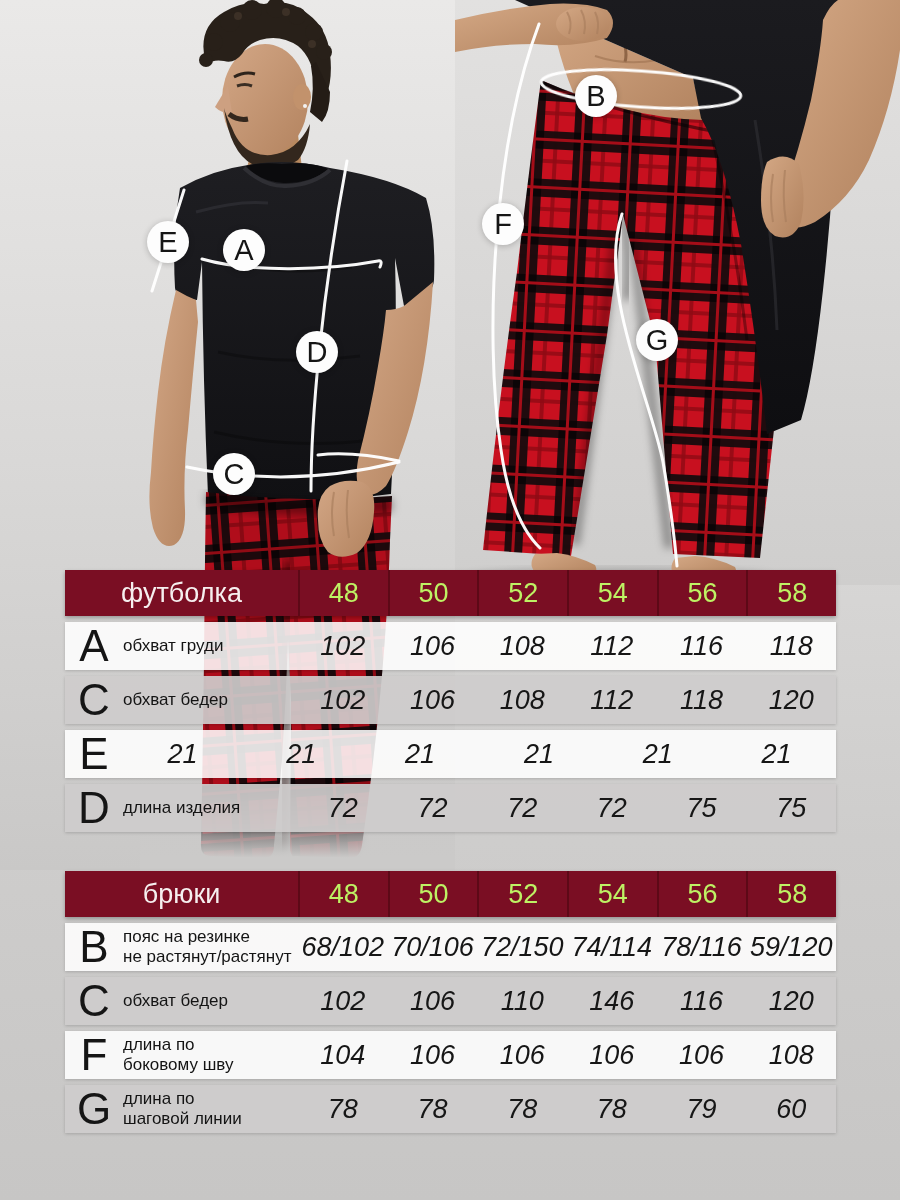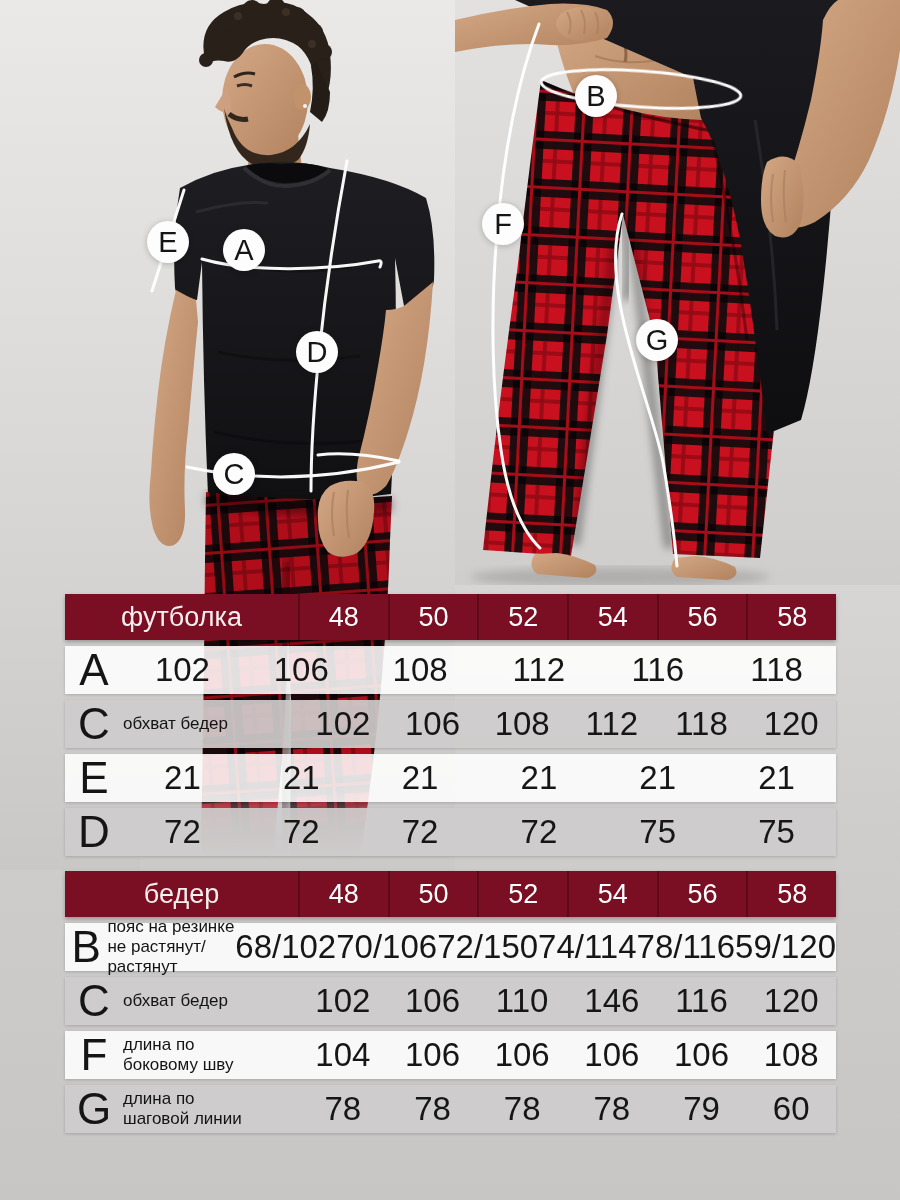--- a/index.html
+++ b/index.html
@@ -11,51 +11,51 @@
   .photo-svg{position:absolute;top:0;display:block;}
   #photoLeft{left:0;}
   #photoRight{left:455px;}
   .marker{
     position:absolute;width:42px;height:42px;border-radius:50%;
     background:#fdfdfd;box-shadow:0 1px 6px rgba(0,0,0,0.22);
     display:flex;align-items:center;justify-content:center;
     font-size:29px;color:#151515;z-index:3;line-height:1;
   }
   .size-table{position:absolute;left:65px;width:771px;z-index:2;}
-  #tableTshirt{top:594px;}
+  #tableTshirt{top:570px;}
   #tablePants{top:871px;}
   .thead{
     height:46px;background:#7a0e23;display:flex;
     box-shadow:0 2px 4px rgba(0,0,0,0.28);
   }
   .th-label{
     width:233px;display:flex;align-items:center;justify-content:center;
     color:#f6efef;font-size:27px;
   }
   .th-size{
     flex:1;border-left:2px solid #5d0917;display:flex;align-items:center;
-    justify-content:center;color:#ffffff;font-size:27px;
+    justify-content:center;color:#bef264;font-size:27px;
   }
   .trow{
     height:48px;margin-top:6px;display:flex;
     box-shadow:0 1px 3px rgba(0,0,0,0.18);
   }
   .trow.light{background:rgba(255,255,255,0.87);}
   .trow.dark{background:rgba(206,204,204,0.92);}
   .td-letter{
     width:58px;display:flex;align-items:center;justify-content:center;
     font-size:44px;font-weight:300;color:#151515;
   }
   .td-label{
     width:175px;display:flex;align-items:center;
     font-size:17px;color:#141414;line-height:1.18;white-space:pre-line;
   }
   .td-val{
     flex:1;display:flex;align-items:center;justify-content:center;
-    font-size:33px;color:#161616;
+    font-size:27px;color:#161616;font-style:italic;
   }
 </style>
 </head>
 <body>
 
 <div class="canvas">
 
   <svg id="photoLeft" class="photo-svg" width="455" height="870" viewBox="0 0 455 870">
     <defs>
       <linearGradient id="bgL" x1="0" y1="0" x2="0" y2="1">
@@ -229,20 +229,21 @@
       <div class="th-label">футболка</div>
       <div class="th-size">48</div>
       <div class="th-size">50</div>
       <div class="th-size">52</div>
       <div class="th-size">54</div>
       <div class="th-size">56</div>
       <div class="th-size">58</div>
     </div>
     <div class="trow light">
       <div class="td-letter">A</div>
+      <div class="td-label">обхват груди</div>
       <div class="td-val">102</div>
       <div class="td-val">106</div>
       <div class="td-val">108</div>
       <div class="td-val">112</div>
       <div class="td-val">116</div>
       <div class="td-val">118</div>
     </div>
     <div class="trow dark">
       <div class="td-letter">C</div>
       <div class="td-label">обхват бедер</div>
@@ -257,32 +258,33 @@
       <div class="td-letter">E</div>
       <div class="td-val">21</div>
       <div class="td-val">21</div>
       <div class="td-val">21</div>
       <div class="td-val">21</div>
       <div class="td-val">21</div>
       <div class="td-val">21</div>
     </div>
     <div class="trow dark">
       <div class="td-letter">D</div>
+      <div class="td-label">длина изделия</div>
       <div class="td-val">72</div>
       <div class="td-val">72</div>
       <div class="td-val">72</div>
       <div class="td-val">72</div>
       <div class="td-val">75</div>
       <div class="td-val">75</div>
     </div>
   </section>
 
   <section id="tablePants" class="size-table">
     <div class="thead">
-      <div class="th-label">бедер</div>
+      <div class="th-label">брюки</div>
       <div class="th-size">48</div>
       <div class="th-size">50</div>
       <div class="th-size">52</div>
       <div class="th-size">54</div>
       <div class="th-size">56</div>
       <div class="th-size">58</div>
     </div>
     <div class="trow light">
       <div class="td-letter">B</div>
       <div class="td-label">пояс на резинке

